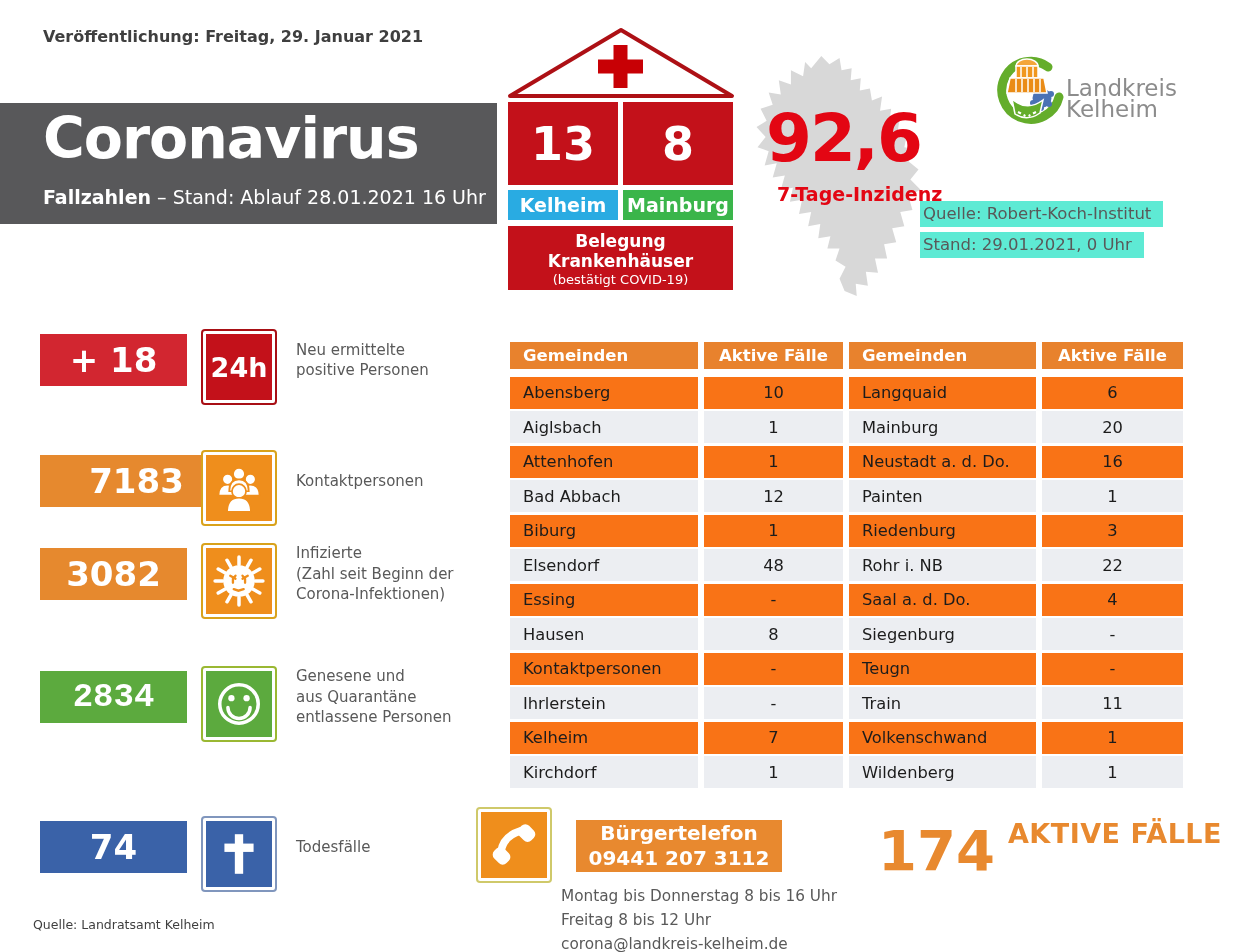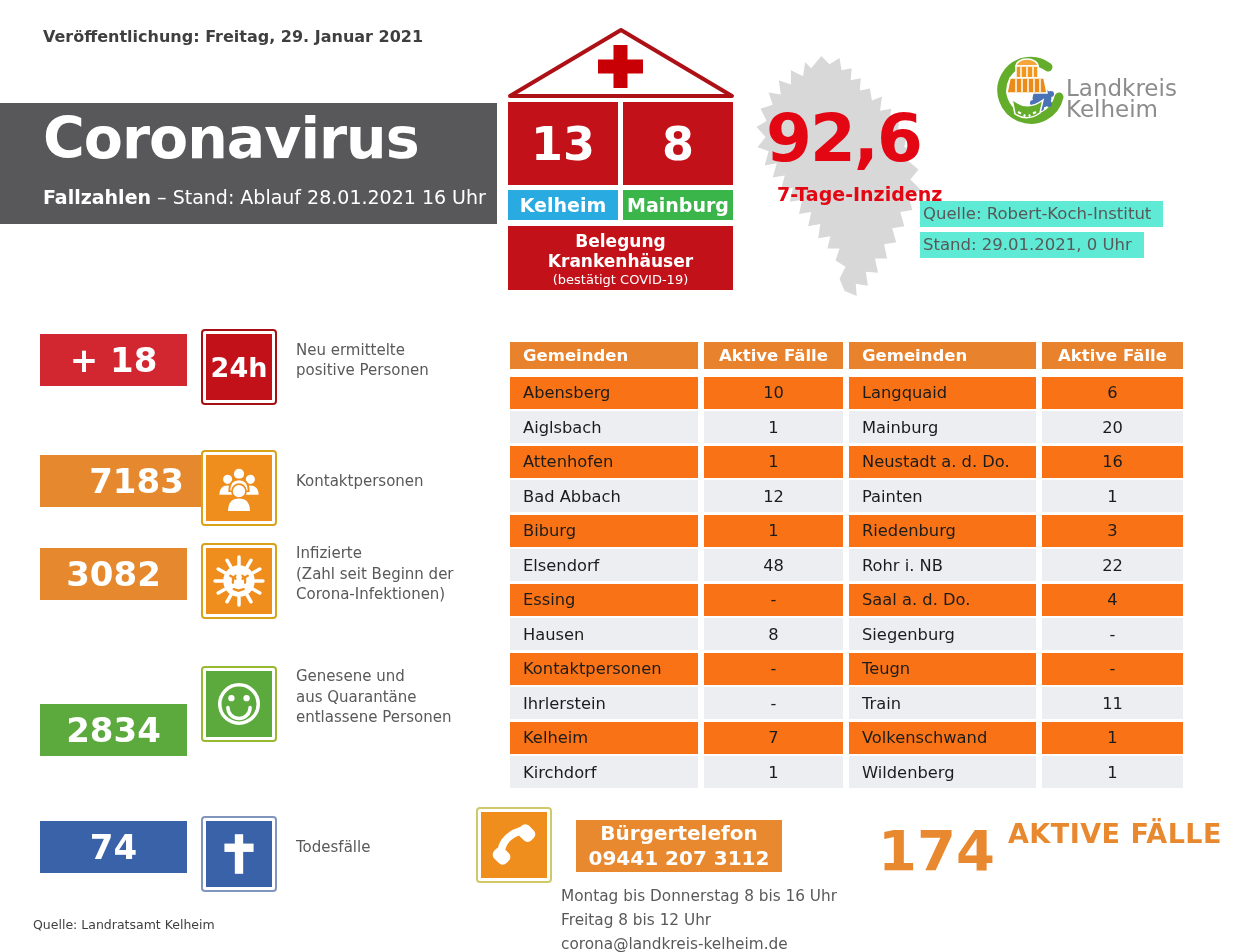--- a/index.html
+++ b/index.html
@@ -172,21 +172,21 @@
         <path d="M19.5 31 l4 1.3 l4.5 -1.3"></path>
       </g>
     </svg>
   </div>
   <div class="abs stat-label" style="top:537px;">
     <div>Infizierte</div>
     <div>(Zahl seit Beginn der</div>
     <div>Corona-Infektionen)</div>
   </div>
 
-  <div class="abs stat-box bg-grn" style="top:704px;">2834</div>
+  <div class="abs stat-box bg-grn" style="top:671px;font-family:Liberation Mono, monospace;">2834</div>
   <div class="abs icon sh-grn" style="top:660px;">
     <svg viewBox="0 0 48 48" width="56" height="56" fill="none">
       <circle cx="24" cy="24" r="16.5" stroke="#fff" stroke-width="3"></circle>
       <circle cx="17.5" cy="19" r="2.7" fill="#fff"></circle>
       <circle cx="30.5" cy="19" r="2.7" fill="#fff"></circle>
       <path d="M14.5 27 a9.5 9.5 0 0 0 19 0" stroke="#fff" stroke-width="3" stroke-linecap="round"></path>
     </svg>
   </div>
   <div class="abs stat-label" style="top:660px;">
     <div>Genesene und</div>

